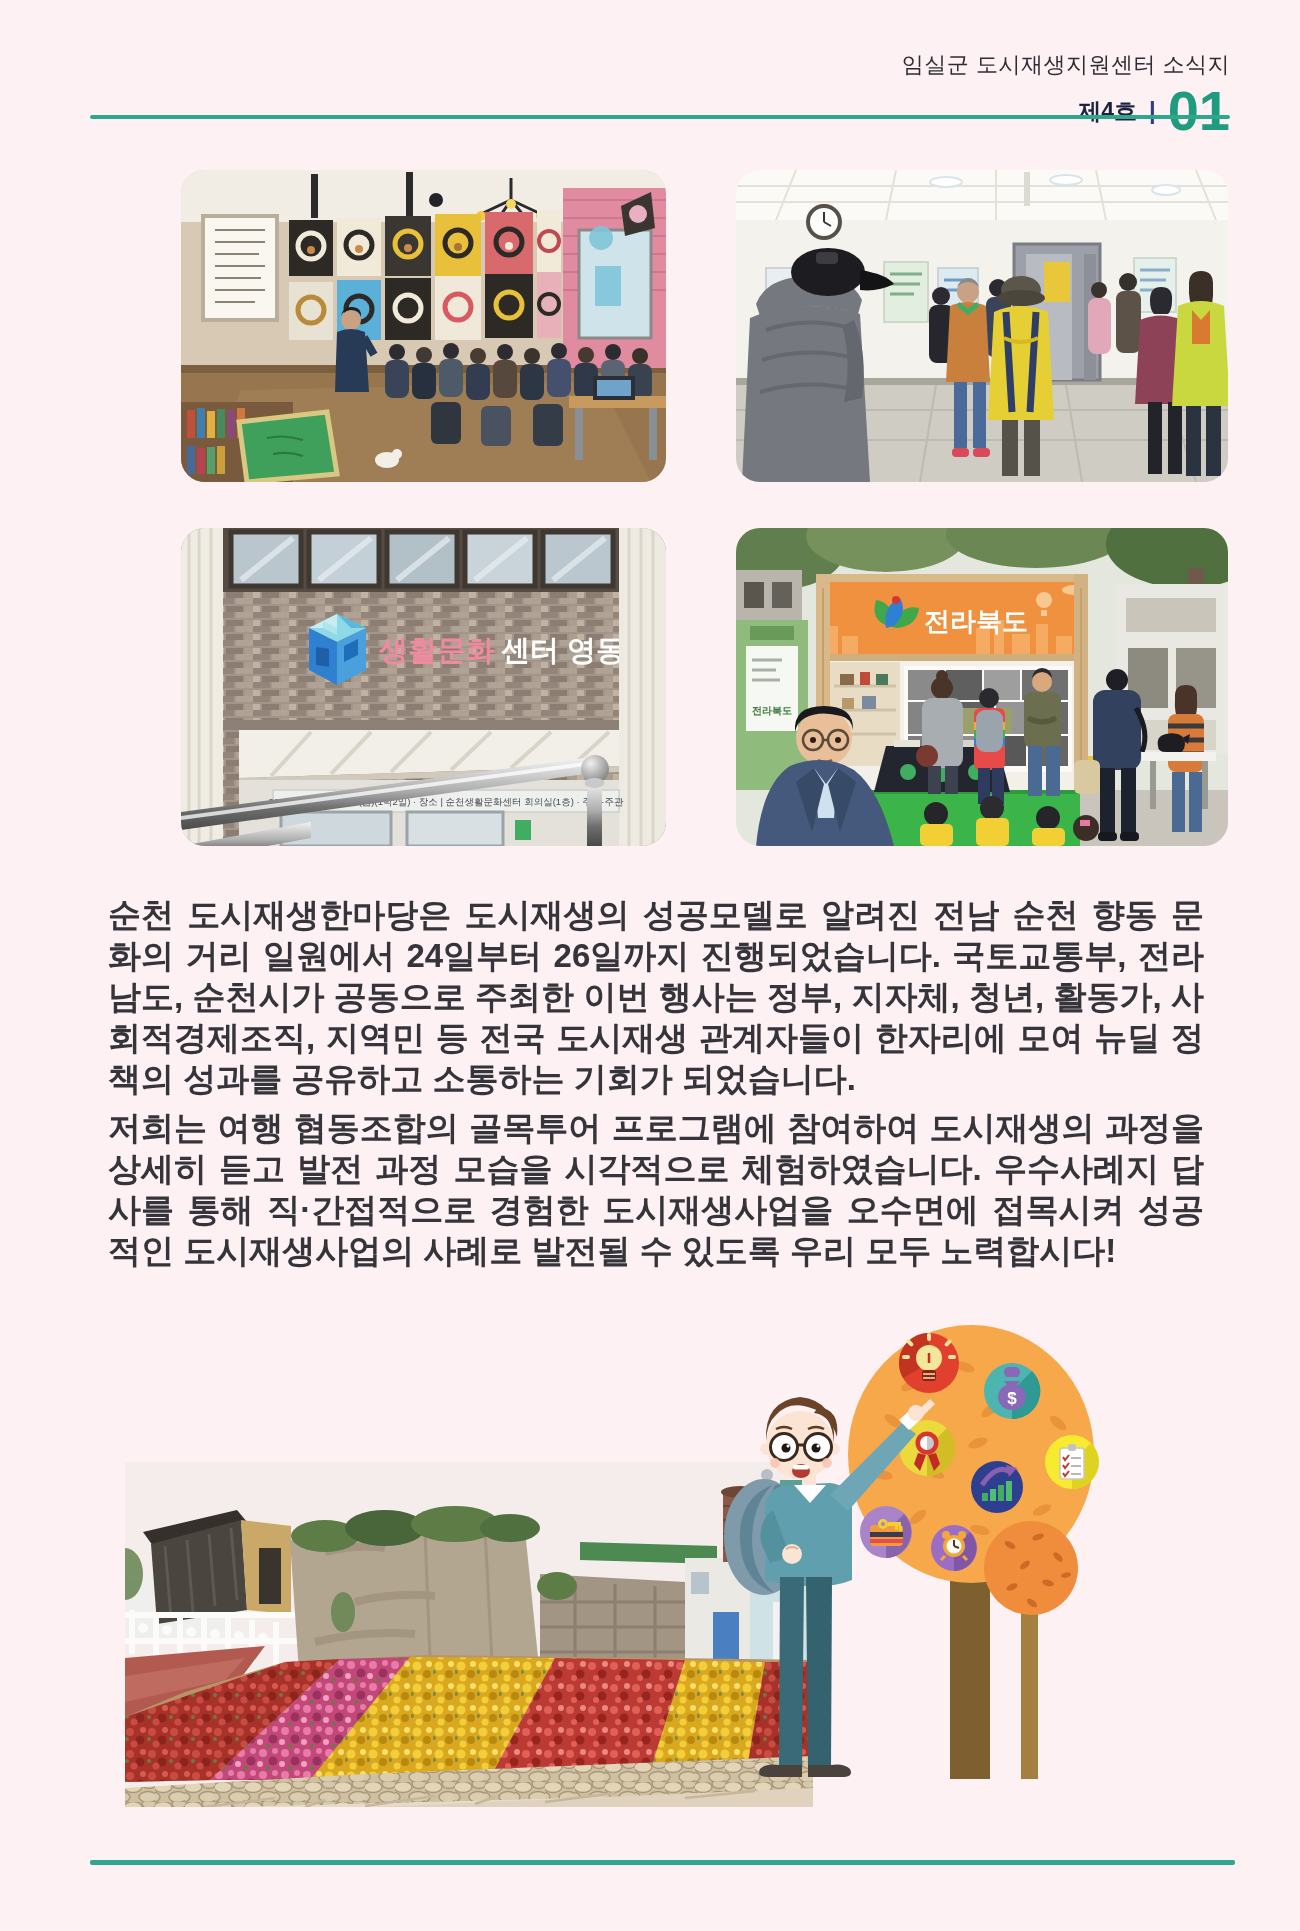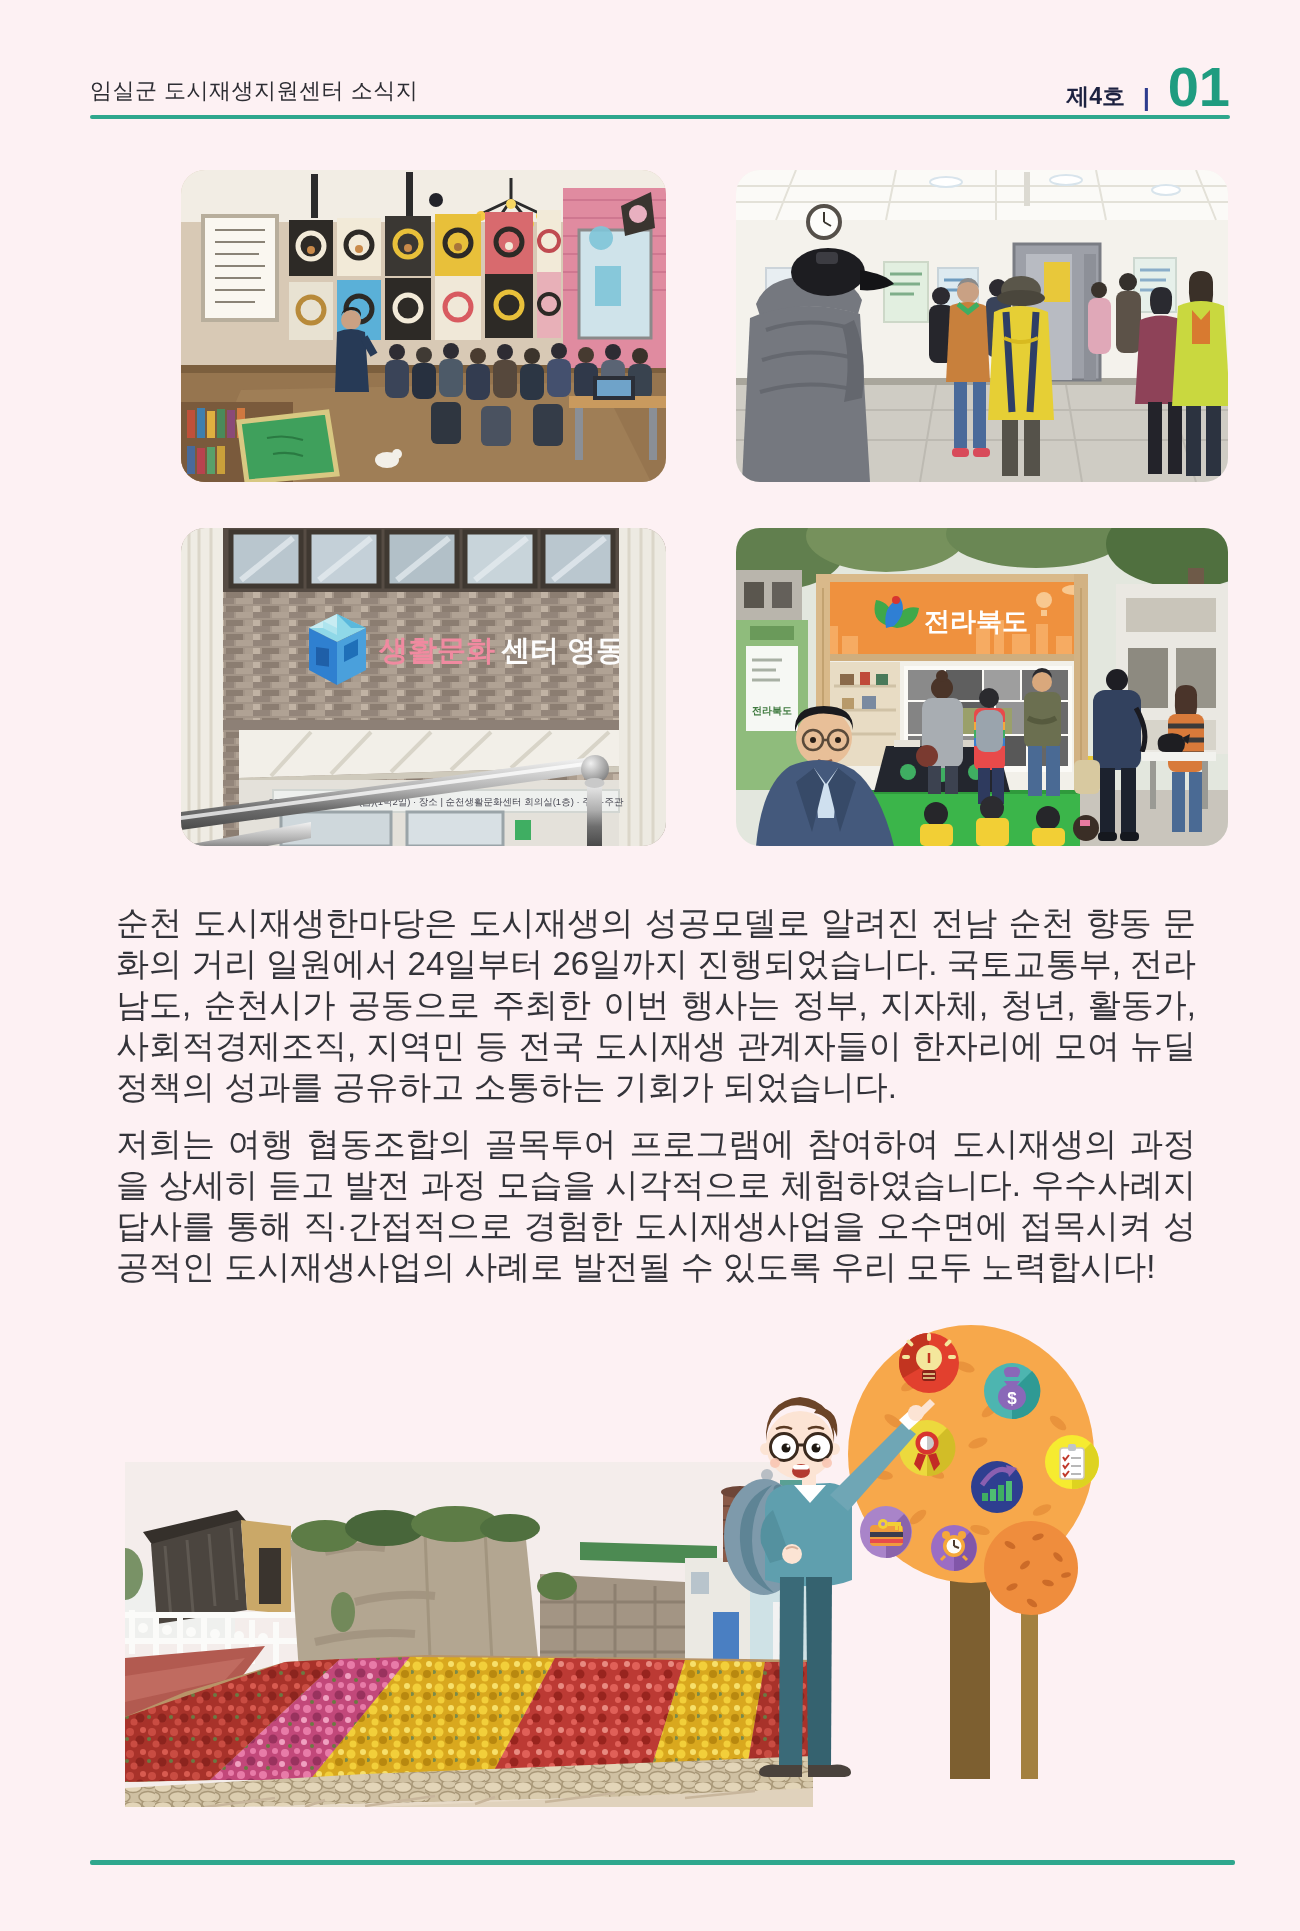--- a/index.html
+++ b/index.html
@@ -1,41 +1,41 @@
 <!DOCTYPE html>
 <html><head>
 <meta charset="utf-8">
 <style>
   html,body{margin:0;padding:0;}
   body{font-family:"Liberation Sans", sans-serif;}
   .page{position:relative;width:1300px;height:1931px;background:#fdf1f3;overflow:hidden;}
 
   
-  .hdr{position:absolute;left:90px;top:50px;width:1140px;height:62px;display:flex;align-items:flex-end;justify-content:space-between;}
+  .hdr{position:absolute;left:90px;top:50px;width:1140px;height:62px;display:flex;align-items:flex-end;justify-content:space-between;flex-direction:column;}
   .hdr-title{font-size:22px;font-weight:500;color:#2d2d33;letter-spacing:.5px;padding-bottom:6px;}
-  .hdr-right{display:flex;align-items:flex-end;gap:18px;}
+  .hdr-right{display:flex;align-items:center;gap:12px;}
   .hdr-issue{font-size:23px;font-weight:700;color:#1d2240;}
   .hdr-div{font-size:24px;font-weight:700;color:#2e3c8e;}
   .hdr-page{font-size:56px;font-weight:700;color:#1f9c80;line-height:.9;}
   .rule{position:absolute;background:#2fa78d;border-radius:2px;}
   .rule-top{left:90px;top:115px;width:1140px;height:4px;}
   .rule-bottom{left:90px;top:1860px;width:1145px;height:5px;}
 
   
   .ph{position:absolute;display:block;padding-left:48px;}
   .ph svg{display:block;}
   .ph1{left:133px;top:170px;}
   .ph2{left:688px;top:170px;}
   .ph3{left:133px;top:528px;}
   .ph4{left:688px;top:528px;}
 
   
   .article{position:absolute;left:100px;top:886px;width:1112px;color:#34343a;
            font-size:33px;line-height:41px;text-align:justify;}
-  .article p{margin:16px;word-break:break-all;}
+  .article p{margin:8px;word-break:break-all;font-weight:bold;}
 
   .flower{position:absolute;left:125px;top:1462px;}
   .illu{position:absolute;left:680px;top:1325px;}
 </style>
 </head>
 <body>
 
 <div class="page">
 
   <div class="hdr">

